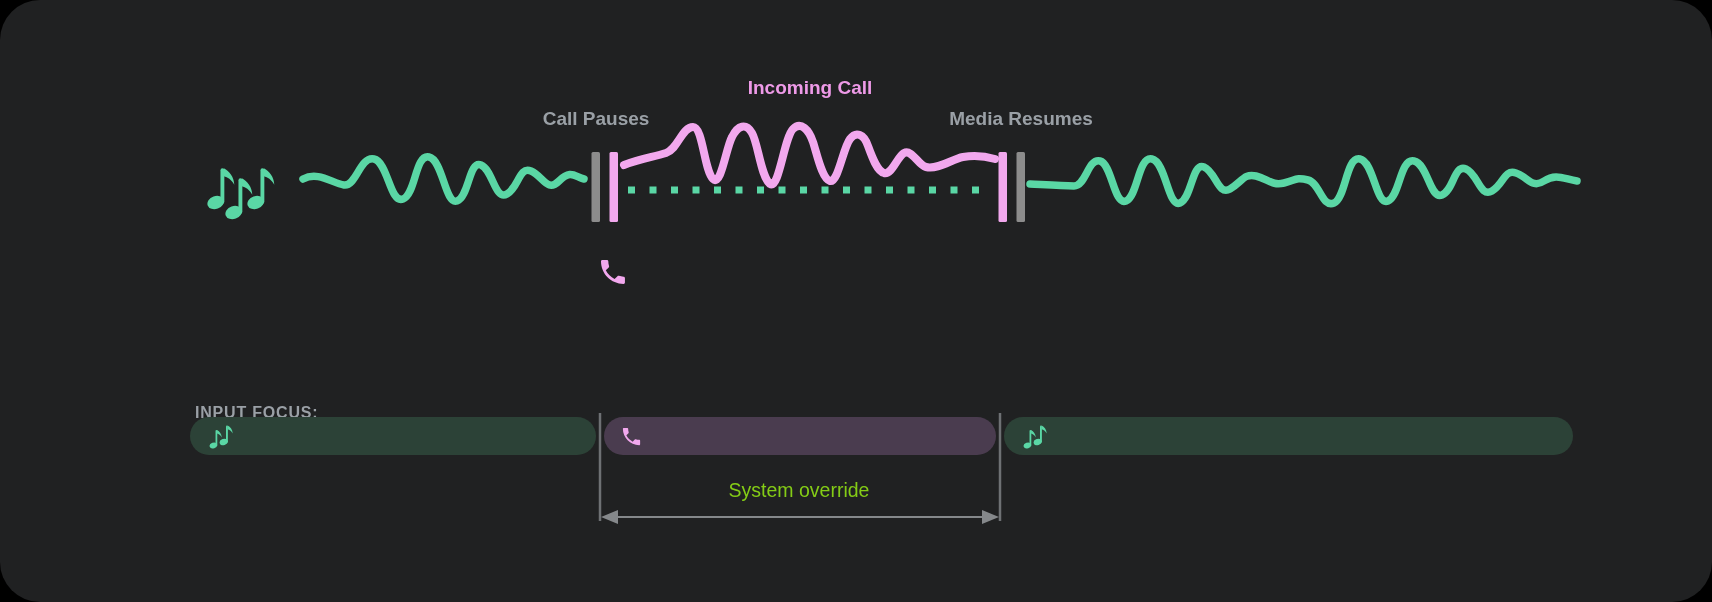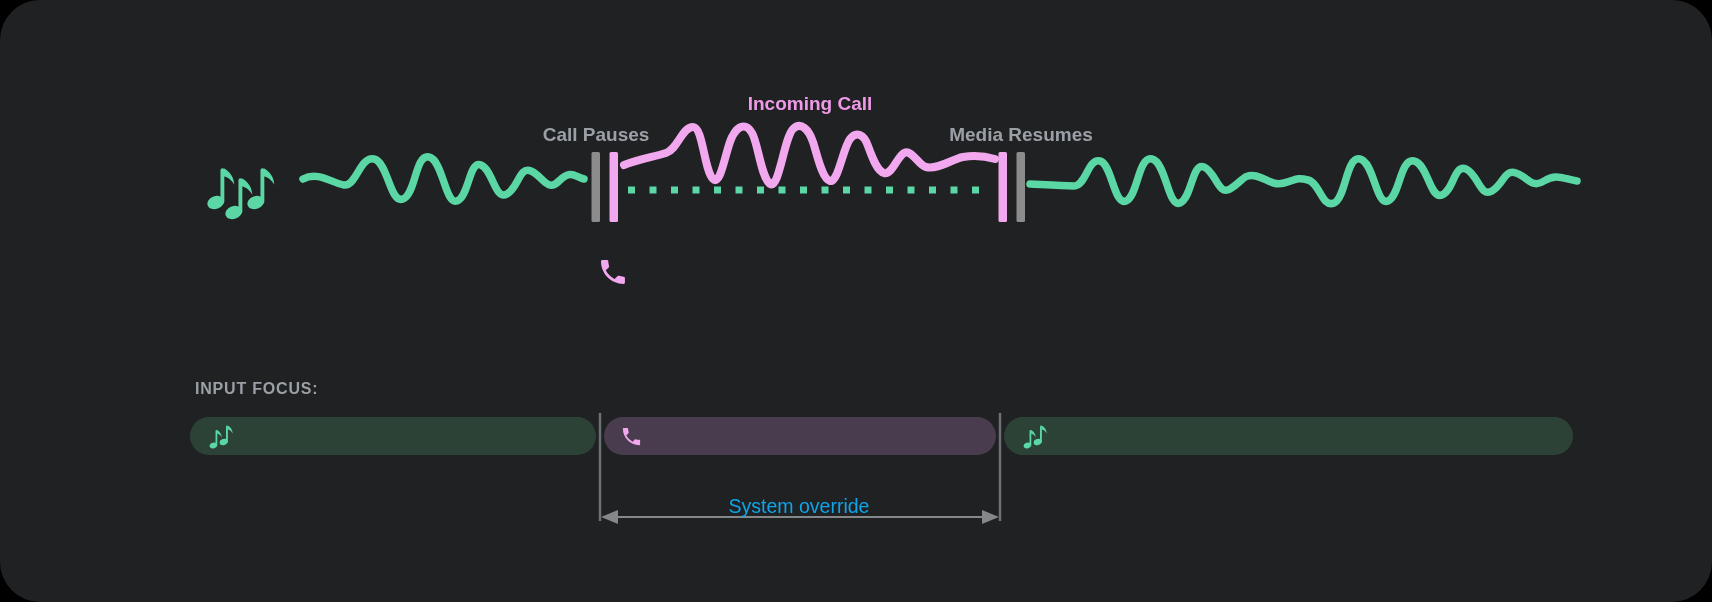--- a/index.html
+++ b/index.html
@@ -3,24 +3,24 @@
 <meta charset="utf-8">
 <style>
   html,body{margin:0;padding:0;background:#000;}
   .stage{position:relative;width:1712px;height:602px;background:#000;overflow:hidden;
          font-family:"Liberation Sans", sans-serif;}
   .panel{position:absolute;inset:0;background:#202122;border-radius:40px;}
   .diagram-svg{position:absolute;left:0;top:0;width:1712px;height:602px;}
   .label{position:absolute;white-space:nowrap;}
   .label-gray{color:#9AA0A6;font-size:19px;font-weight:600;}
   .label-pink{color:#EE9AE8;font-size:19px;font-weight:700;}
-  .centered{transform:translateX(-50%);margin-top:16px;}
-  .input-focus-heading{left:195px;top:380px;color:#9AA0A6;font-size:16px;font-weight:700;
+  .centered{transform:translateX(-50%);}
+  .input-focus-heading{left:195px;top:404px;color:#9AA0A6;font-size:16px;font-weight:700;
                        letter-spacing:0.8px;text-align:center;}
-  .system-override{left:799px;top:479px;color:#0ea5e9;font-size:19.5px;font-weight:400;}
+  .system-override{left:799px;top:479px;color:#84cc16;font-size:19.5px;font-weight:400;}
   .bar{position:absolute;top:417px;height:38px;border-radius:19px;display:flex;
        align-items:center;}
   .bar-media{background:#2C4237;}
   .bar-call{background:#4A3C4F;}
   .bar-icon{margin-left:19px;display:block;}
   .hidden-defs{position:absolute;width:0;height:0;overflow:hidden;}
 </style>
 </head>
 <body>
 

